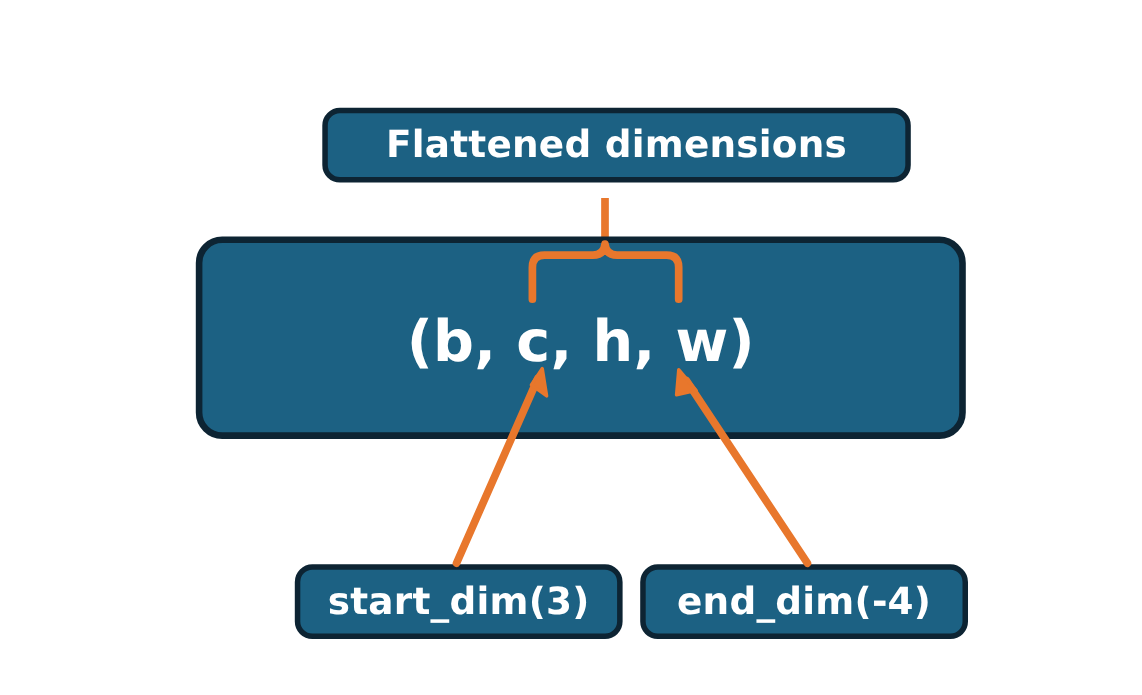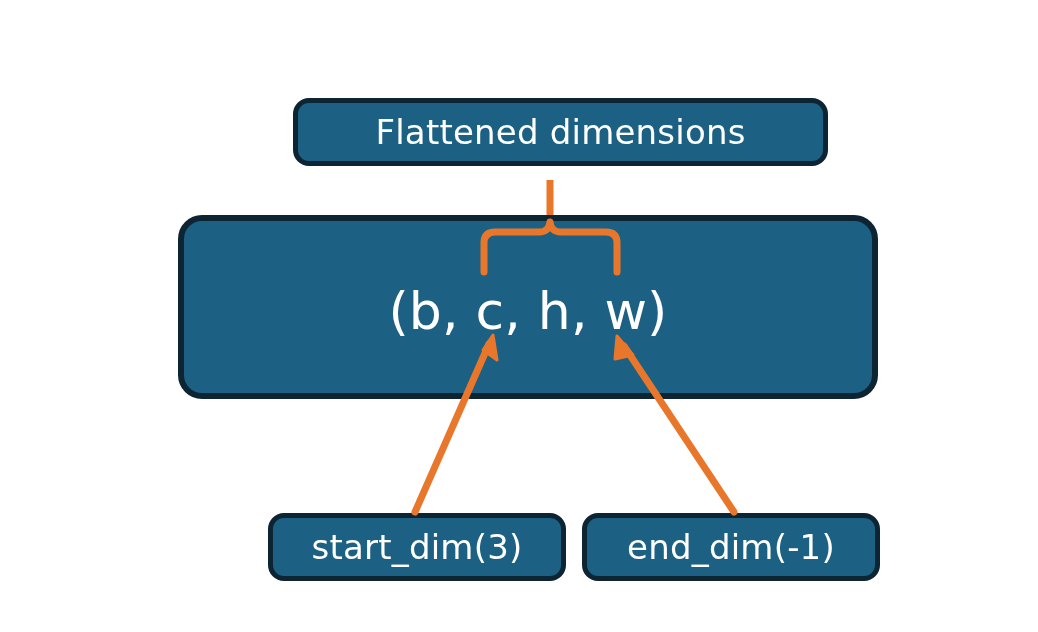--- a/index.html
+++ b/index.html
@@ -26,21 +26,21 @@
   .node {
     position: absolute;
     box-sizing: border-box;
     background: #1c6183;
     border: 5px solid #0d2433;
     border-radius: 18px;
     display: flex;
     align-items: center;
     justify-content: center;
     color: #ffffff;
-    font-weight: 400;
+    font-weight: 700;
     letter-spacing: 0.2px;
     white-space: nowrap;
     z-index: 2;
   }
 
   #node-flattened {
     left: 293px;
     top: 98px;
     width: 535px;
     height: 68px;
@@ -118,21 +118,21 @@
 
   <div class="node" id="node-shape">
     <span class="shape-text">(b, c, h, w)</span>
   </div>
 
   <div class="node" id="node-start-dim">
     <span class="node-text">start_dim(3)</span>
   </div>
 
   <div class="node" id="node-end-dim">
-    <span class="node-text">end_dim(-1)</span>
+    <span class="node-text">end_dim(-4)</span>
   </div>
 
   <svg id="overlay-over" viewBox="0 0 1038 632">
 
     <path d="M 484 272
              L 484 243
              Q 484 232 495 232
              L 539 232
              Q 549 232 550 222
              Q 551 232 561 232

